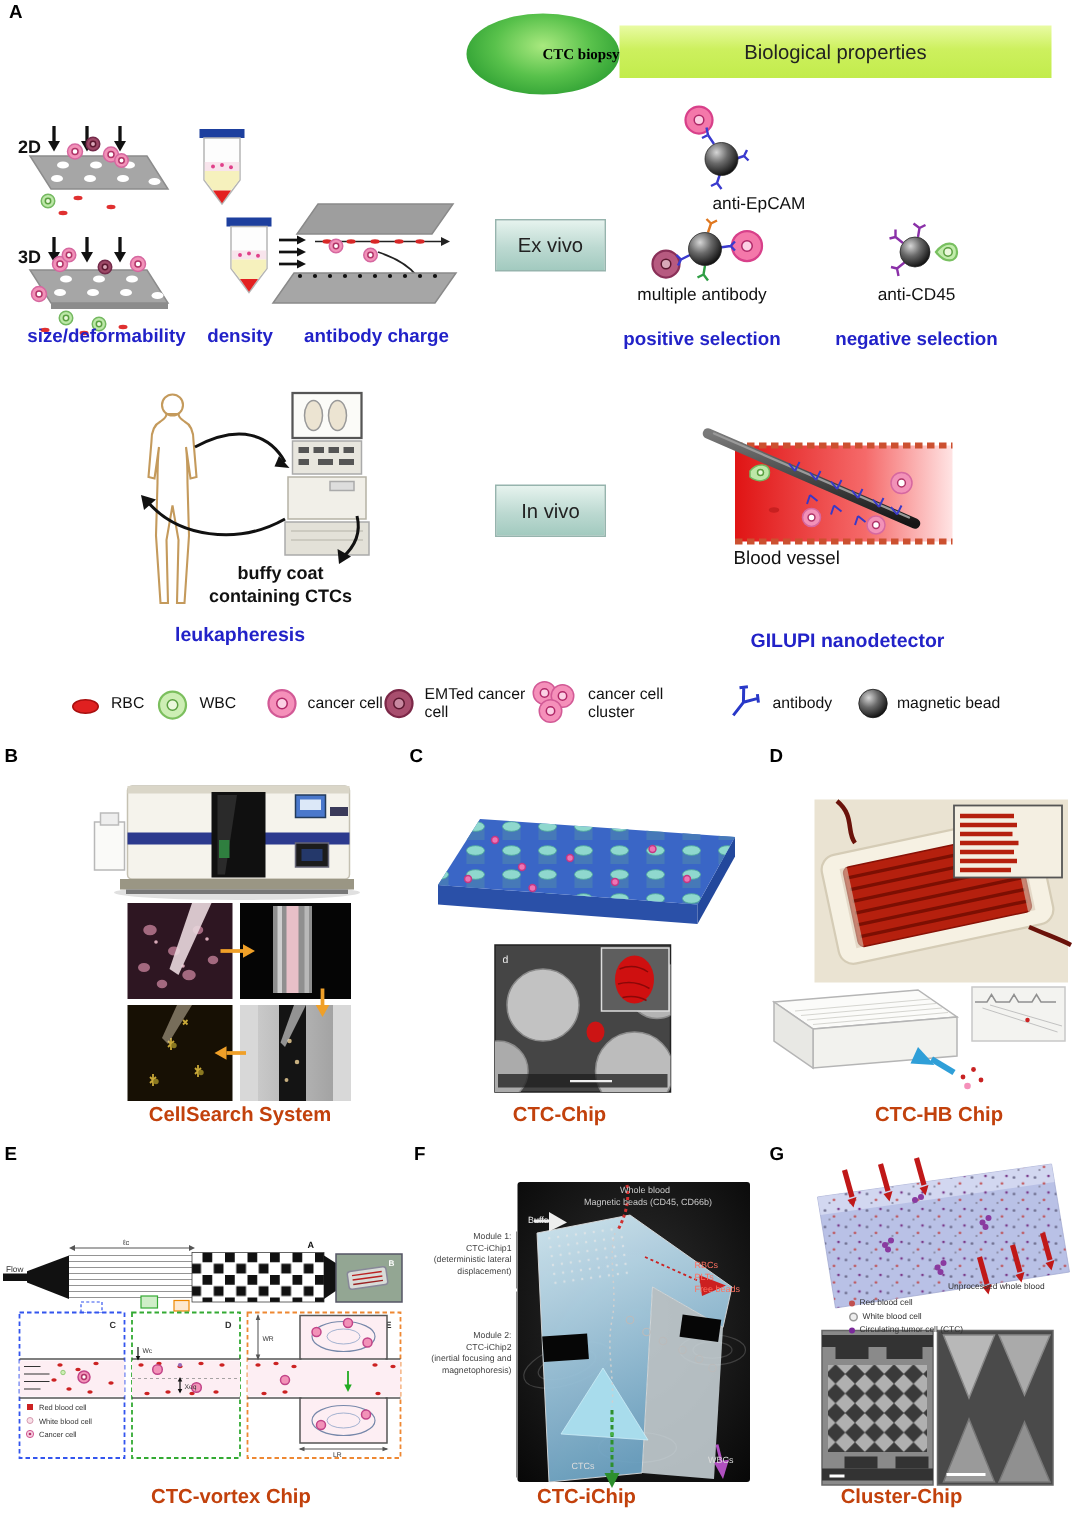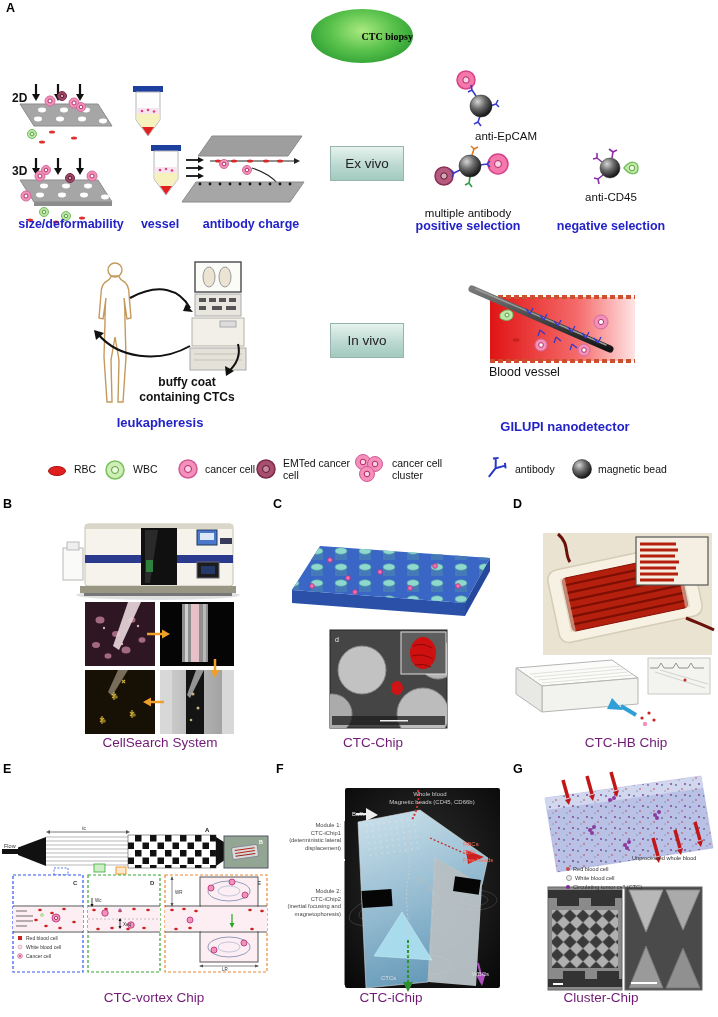--- a/index.html
+++ b/index.html
@@ -1,22 +1,22 @@
 <!DOCTYPE html>
 <html><head>
 <meta charset="utf-8">
 <style>
   html,body{margin:0;padding:0;background:#fff;}
   #root{position:relative;width:718px;height:1017px;background:#fff;overflow:hidden;
         font-family:"Liberation Sans",sans-serif;color:#111;}
   .abs{position:absolute;}
   .cx{transform:translateX(-50%);}
   .plab{position:absolute;font-weight:bold;font-size:12.5px;color:#000;}
-  .cap{position:absolute;transform:translateX(-50%);font-weight:normal;font-size:13.5px;
-       color:#701a75;white-space:nowrap;}
+  .cap{position:absolute;transform:translateX(-50%);font-weight:bold;font-size:13.5px;
+       color:#c2410c;white-space:nowrap;}
   .bcap{position:absolute;transform:translateX(-50%);font-weight:bold;font-size:12.5px;
         color:#2222c8;white-space:nowrap;}
   .blk{position:absolute;font-size:11.5px;color:#111;white-space:nowrap;}
   .blkc{position:absolute;transform:translateX(-50%);font-size:11.5px;color:#111;white-space:nowrap;}
   .pre{white-space:pre-line;}
   .bar{position:absolute;height:35px;background:linear-gradient(180deg,#e9fba4 0%,#cdf05e 45%,#c2ec4c 100%);
        display:flex;align-items:center;justify-content:center;font-size:13.5px;color:#222;}
   .oval{position:absolute;border-radius:50%;
         background:radial-gradient(ellipse at 50% 40%, #a9e97f 0%, #58c14b 45%, #2b9d31 82%, #228b27 100%);
         display:flex;align-items:center;justify-content:flex-end;font-weight:bold;font-size:10px;color:#000;font-family:Liberation Serif, serif;}
@@ -31,20 +31,23 @@
   .gdot{display:inline-block;width:4px;height:4px;border-radius:50%;}
   svg text{font-family:"Liberation Sans",sans-serif;}
 </style>
 </head>
 <body>
 
 <div id="root">
 
   <div class="plab" style="left:6px;top:1px;">A</div>
 
+  <div class="bar" style="left:413px;top:17px;width:288px;">
+    <span>Biological properties</span>
+  </div>
   <div class="oval" style="left:311px;top:9px;width:102px;height:54px;">
     <span>CTC biopsy</span>
   </div>
 
   <svg class="abs" style="left:0;top:0;" width="718" height="498" viewBox="0 0 718 498">
     <defs>
       <radialGradient id="bgrad" cx="35%" cy="30%" r="75%">
         <stop offset="0%" stop-color="#d6d6d6"></stop>
           <stop offset="45%" stop-color="#6a6a6a"></stop>
           <stop offset="100%" stop-color="#0c0c0c"></stop>
@@ -298,27 +301,27 @@
         <circle cx="601" cy="322" r="2.6" fill="#fff" stroke="#b03468"></circle>
       <circle cx="584" cy="350" r="6" fill="#f292b8" stroke="#d668a0"></circle>
         <circle cx="584" cy="350" r="2.3" fill="#fff" stroke="#b03468"></circle>
       <ellipse cx="516" cy="340" rx="3.5" ry="1.8" fill="#c82020"></ellipse>
     </g>
   </svg>
 
   <div class="blk" style="left:12px;top:91px;font-weight:bold;font-size:12px;">2D</div>
   <div class="blk" style="left:12px;top:164px;font-weight:bold;font-size:12px;">3D</div>
   <div class="bcap" style="left:71px;top:217px;">size/deformability</div>
-  <div class="bcap" style="left:160px;top:217px;">vessel</div>
+  <div class="bcap" style="left:160px;top:217px;">density</div>
   <div class="bcap" style="left:251px;top:217px;">antibody charge</div>
   <div class="teal" style="left:330px;top:146px;width:72px;height:33px;">
     <span>Ex vivo</span>
   </div>
   <div class="blkc" style="left:506px;top:130px;">anti-EpCAM</div>
-  <div class="blkc" style="left:468px;top:191px;margin-top:16px;">multiple antibody</div>
+  <div class="blkc" style="left:468px;top:191px;">multiple antibody</div>
   <div class="blkc" style="left:611px;top:191px;">anti-CD45</div>
   <div class="bcap" style="left:468px;top:219px;">positive selection</div>
   <div class="bcap" style="left:611px;top:219px;">negative selection</div>
   <div class="blkc pre" style="left:187px;top:375px;font-weight:bold;font-size:12px;line-height:1.25;text-align:center;">buffy coat
 containing CTCs</div>
   <div class="bcap" style="left:160px;top:415px;font-size:13px;">leukapheresis</div>
   <div class="teal" style="left:330px;top:323px;width:72px;height:33px;">
     <span>In vivo</span>
   </div>
   <div class="blk" style="left:489px;top:365px;font-size:12.5px;">Blood vessel</div>

